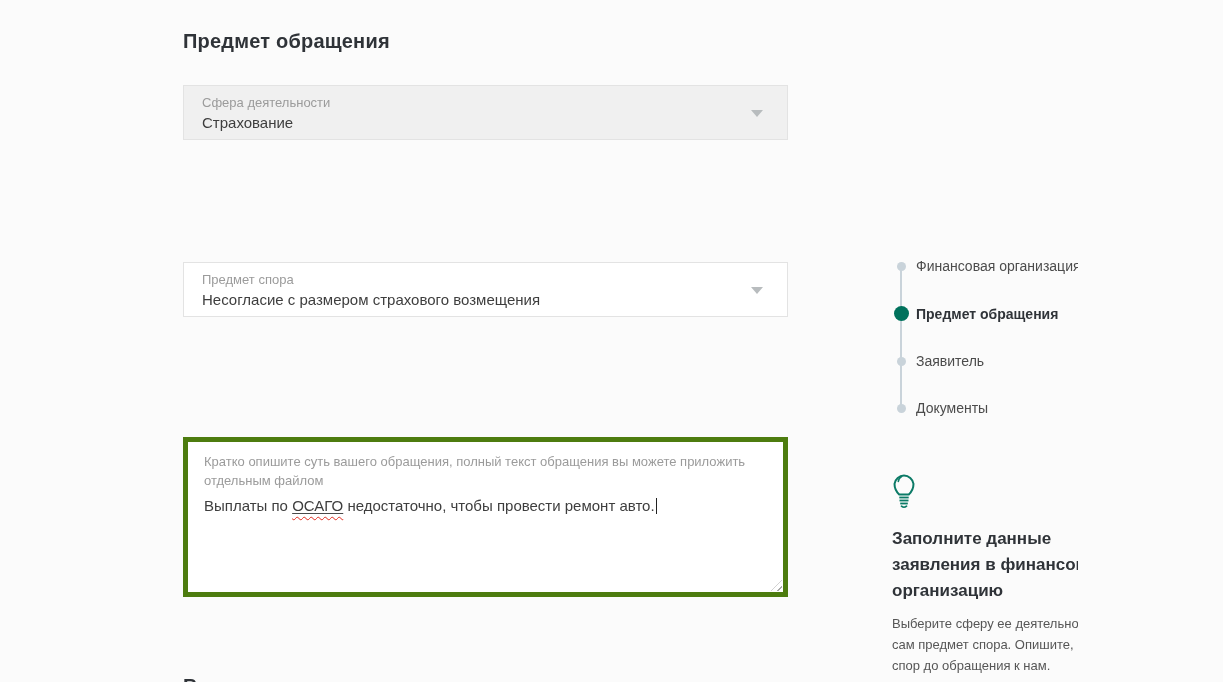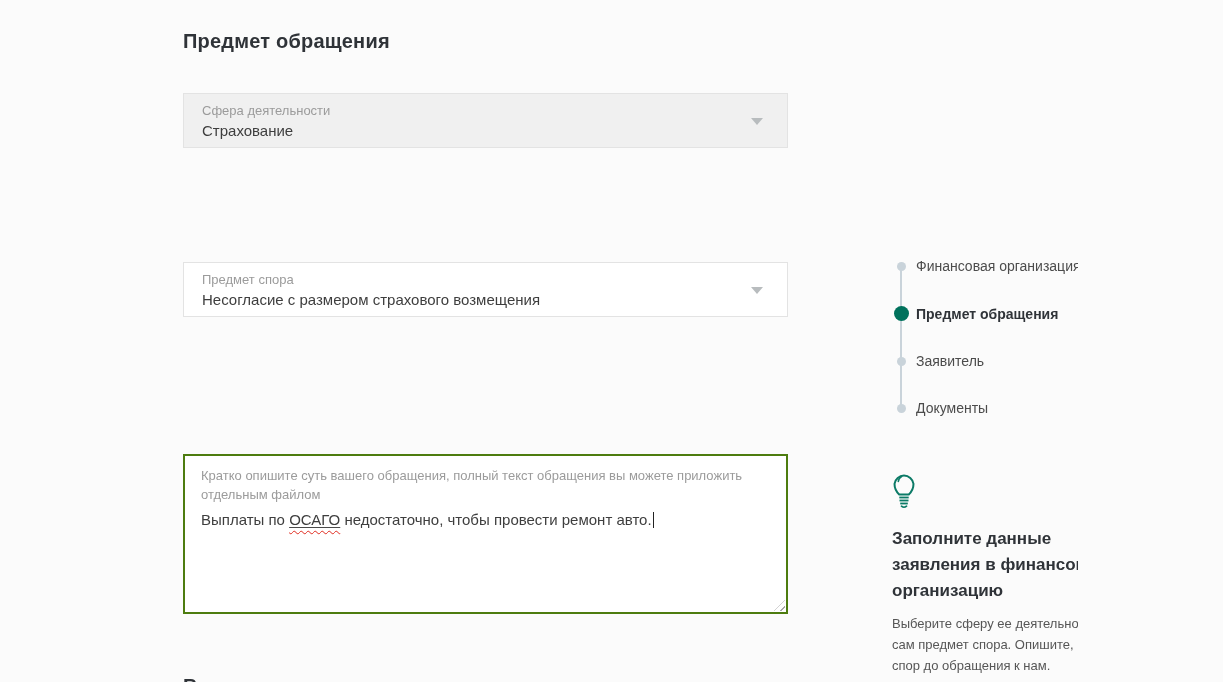--- a/index.html
+++ b/index.html
@@ -28,21 +28,21 @@
 
   .field {
     position: absolute;
     left: 183px;
     width: 605px;
     height: 55px;
     background: #ffffff;
     border: 1px solid #e3e3e3;
     cursor: pointer;
   }
-  .field.disabled { background: #f0f0f0; margin-top: 8px; }
+  .field.disabled { background: #f0f0f0; }
   .f-label {
     position: absolute;
     left: 18px; top: 9px;
     font-size: 13px;
     color: #9b9b9b;
   }
   .f-value {
     position: absolute;
     left: 18px; top: 28px;
     font-size: 15px;
@@ -52,25 +52,25 @@
     position: absolute;
     right: 24px; top: 24px;
     width: 0; height: 0;
     border-left: 6px solid transparent;
     border-right: 6px solid transparent;
     border-top: 7px solid #b8bcbe;
   }
 
   .textarea {
     position: absolute;
-    left: 183px; top: 454px;
+    left: 183px; top: 437px;
     width: 605px;
     height: 160px;
     background: #ffffff;
-    border: 2px solid #4d7c0f;
+    border: 5px solid #4d7c0f;
     padding: 10px 16px;
     cursor: text;
   }
   .ta-label {
     font-size: 13px;
     line-height: 19px;
     color: #9b9b9b;
     max-width: 545px;
   }
   .ta-value {

